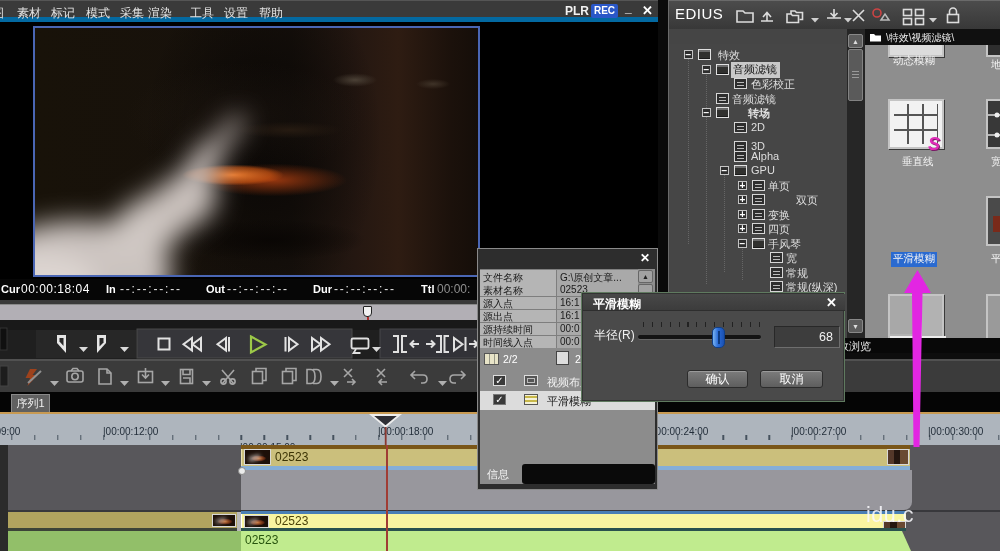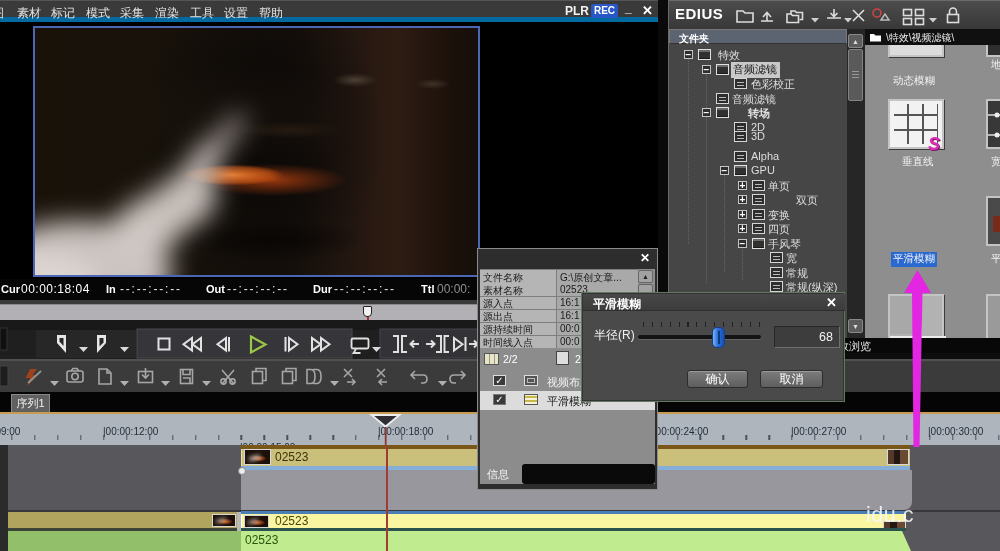--- a/index.html
+++ b/index.html
@@ -20,21 +20,21 @@
 <div id="root">
 
 <div class="abs" id="player" style="left:0;top:0;width:658px;height:359px;background:#000;">
 
   <div class="abs" style="left:0;top:0;width:658px;height:22px;background:#3a3a3a;border-top:1px solid #555;border-bottom:5px solid #0369a1;color:#e2e2e2;font-size:12px;">
     <span class="tx" style="left:-8px;top:4px;">图</span>
     <span class="tx" style="left:17px;top:4px;">素材</span>
     <span class="tx" style="left:51px;top:4px;">标记</span>
     <span class="tx" style="left:86px;top:4px;">模式</span>
     <span class="tx" style="left:120px;top:4px;">采集</span>
-    <span class="tx" style="left:155px;top:4px;">渲染</span>
+    <span class="tx" style="left:148px;top:4px;">渲染</span>
     <span class="tx" style="left:190px;top:4px;">工具</span>
     <span class="tx" style="left:224px;top:4px;">设置</span>
     <span class="tx" style="left:259px;top:4px;">帮助</span>
     <span class="tx" style="left:565px;top:3px;font-weight:bold;font-size:12px;color:#f2f2f2;">PLR</span>
     <span class="tx" style="left:591px;top:3px;width:27px;height:14px;background:#2a57c8;border-radius:2px;color:#fff;font-weight:bold;font-size:10px;text-align:center;line-height:14px;">REC</span>
     <span class="tx" style="left:625px;top:0px;color:#fff;font-weight:bold;">_</span>
     <span class="tx" style="left:642px;top:2px;color:#fff;font-weight:bold;font-size:13px;">✕</span>
   </div>
 
   <div class="abs" style="left:0;top:22px;width:658px;height:257px;background:#000;"></div>
@@ -236,21 +236,21 @@
         </svg>
 
     <div class="abs" style="left:0;top:0;width:8px;height:106px;background:#2b2b2b;"></div>
 
     <div class="abs" style="left:386px;top:0;width:1.6px;height:106px;background:#a03c34;"></div>
   </div>
 </div>
 
 <div class="abs" id="bin" style="left:668px;top:0;width:332px;height:352px;background:#454545;border-left:1px solid #6a6a6a;border-top:1px solid #6a6a6a;">
   <div class="abs" id="bintitle" style="left:0;top:0;width:332px;height:28px;background:linear-gradient(#4c4c4c,#383838);">
-    <span class="tx" style="left:6px;top:4px;font-size:15px;font-weight:bold;color:#fff;letter-spacing:0.5px;">EDIUS</span>
+    <span class="tx" style="left:6px;top:4px;font-size:15px;font-weight:normal;color:#fff;letter-spacing:0.5px;">EDIUS</span>
     <svg class="abs" style="left:62px;top:4px;" width="300" height="22" viewBox="0 0 300 22">
       <g stroke="#dcdcdc" stroke-width="1.6" fill="none">
         <path d="M6,6 h6 l2,2 h8 v9 h-16 z"></path>
         <path d="M36,16 v-8 m-4,4 l4,-4.5 4,4.5 M30,16 h12"></path>
         <path d="M56,9 h4 l1.5,1.5 h6 v7 h-11.5 z"></path>
             <path d="M60,9 v-3 h4 l1.5,1.5 h6 v7 h-3"></path>
         <path d="M96,13 h14 m-7,-9 v7 m-3.5,-3 l3.5,3.5 3.5,-3.5"></path>
         <path d="M122,5 l11,11 m0,-11 l-11,11"></path>
         <rect x="172.5" y="4.5" width="8" height="6"></rect>
             <rect x="184.5" y="4.5" width="8" height="6"></rect>
@@ -261,23 +261,20 @@
       </g>
       <circle cx="146" cy="8" r="4" fill="none" stroke="#cc4444" stroke-width="1.6"></circle>
       <path d="M150,15 l4,-6 4,6 z" fill="none" stroke="#bbb" stroke-width="1.5"></path>
       <g fill="#cfcfcf">
         <path d="M80,13 h8 l-4,4.5 z"></path>
             <path d="M113,13 h8 l-4,4.5 z"></path>
             <path d="M198,13 h8 l-4,4.5 z"></path>
       </g>
     </svg>
   </div>
-  <div class="abs" id="treehdr" style="left:0;top:28px;width:178px;height:15px;background:#5c6472;border:1px solid #777;border-bottom-color:#333;color:#fff;font-size:10px;font-weight:bold;">
-    <span class="tx" style="left:9px;top:2px;">文件夹</span>
-  </div>
   <div class="abs" id="tree" style="left:0;top:43px;width:178px;height:294px;background:#464646;overflow:hidden;color:#dedede;font-size:11px;">
     <div class="abs" style="left:19px;top:10px;height:190px;border-left:1px dotted #666;"></div>
     <div class="abs" style="left:37px;top:25px;height:215px;border-left:1px dotted #666;"></div>
     <div class="abs" style="left:55px;top:128px;height:100px;border-left:1px dotted #666;"></div>
     <div class="abs" style="left:73px;top:200px;height:36px;border-left:1px dotted #666;"></div>
     <div class="trow" style="top:4px;">
           <span class="exp" style="left:15px;">−</span>
           <span class="fic fo" style="left:29px;"></span>
           <span class="tx" style="left:49px;top:0;">特效</span>
         </div>
@@ -296,21 +293,21 @@
         </div>
     <div class="trow" style="top:62px;">
           <span class="exp" style="left:33px;">−</span>
           <span class="fic fo" style="left:47px;"></span>
           <span class="tx" style="left:79px;top:0;font-weight:bold;">转场</span>
         </div>
     <div class="trow" style="top:76.5px;">
           <span class="fic pg" style="left:65px;"></span>
           <span class="tx" style="left:82px;top:0;">2D</span>
         </div>
-    <div class="trow" style="top:86px;padding-left:8px;">
+    <div class="trow" style="top:96px;padding-left:8px;">
           <span class="fic pg" style="left:65px;"></span>
           <span class="tx" style="left:82px;top:0;">3D</span>
         </div>
     <div class="trow" style="top:105.5px;">
           <span class="fic pg" style="left:65px;"></span>
           <span class="tx" style="left:82px;top:0;">Alpha</span>
         </div>
     <div class="trow" style="top:120px;">
           <span class="exp" style="left:51px;">−</span>
           <span class="fic fo" style="left:65px;"></span>
@@ -364,21 +361,21 @@
   <div class="abs" id="crumb" style="left:196px;top:28px;width:136px;height:16px;background:#101010;color:#ececec;font-size:10px;">
     <svg class="abs" style="left:4px;top:3px;" width="13" height="10">
           <path d="M1,2 h4 l1.5,1.5 h5.5 v6 h-11 z" fill="#fff"></path>
         </svg>
     <span class="tx" style="left:21px;top:2px;">\特效\视频滤镜\</span>
   </div>
   <div class="abs" id="thumbs" style="left:196px;top:44px;width:136px;height:293px;background:#8e8e8e;overflow:hidden;color:#f2f2f2;font-size:10.5px;">
 
     <div class="abs" style="left:23px;top:-42px;width:56px;height:54px;background:#dcdcdc;border:2px solid #c4c4c4;box-shadow:1px 1px 0 #3a3a3a;"></div>
     <div class="abs" style="left:121px;top:-42px;width:56px;height:54px;background:#2e2e2e;border:2px solid #c4c4c4;"></div>
-    <span class="tx" style="left:28px;top:29px;">动态模糊</span>
+    <span class="tx" style="left:28px;top:9px;">动态模糊</span>
     <span class="tx" style="left:126px;top:13px;">地震</span>
 
     <div class="abs" style="left:23px;top:54px;width:56px;height:50px;background:#f2f2f2;border:2px solid #c4c4c4;box-shadow:1px 1px 0 #3a3a3a;">
       <div class="abs" style="left:4px;top:3px;width:44px;height:40px;background:repeating-linear-gradient(90deg,transparent 0 13px,#555 13px 15px),repeating-linear-gradient(0deg,transparent 0 13px,#555 13px 15px);"></div>
     </div>
     <span class="tx" style="left:37px;top:110px;">垂直线</span>
     <span class="tx" style="left:63px;top:89px;font-size:18px;font-weight:bold;color:#e02cb8;font-style:italic;text-shadow:1px 1px 0 #7a1a66;">S</span>
     <div class="abs" style="left:121px;top:54px;width:56px;height:50px;background:#383838;border:2px solid #c4c4c4;">
       <svg width="12" height="51">
             <g stroke="#ddd" stroke-width="1.5">

